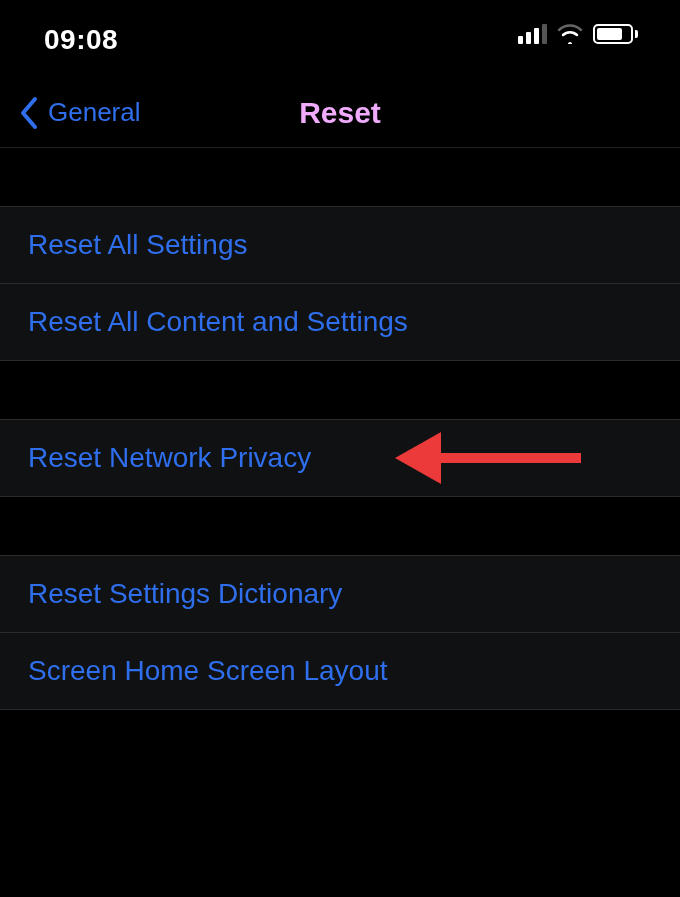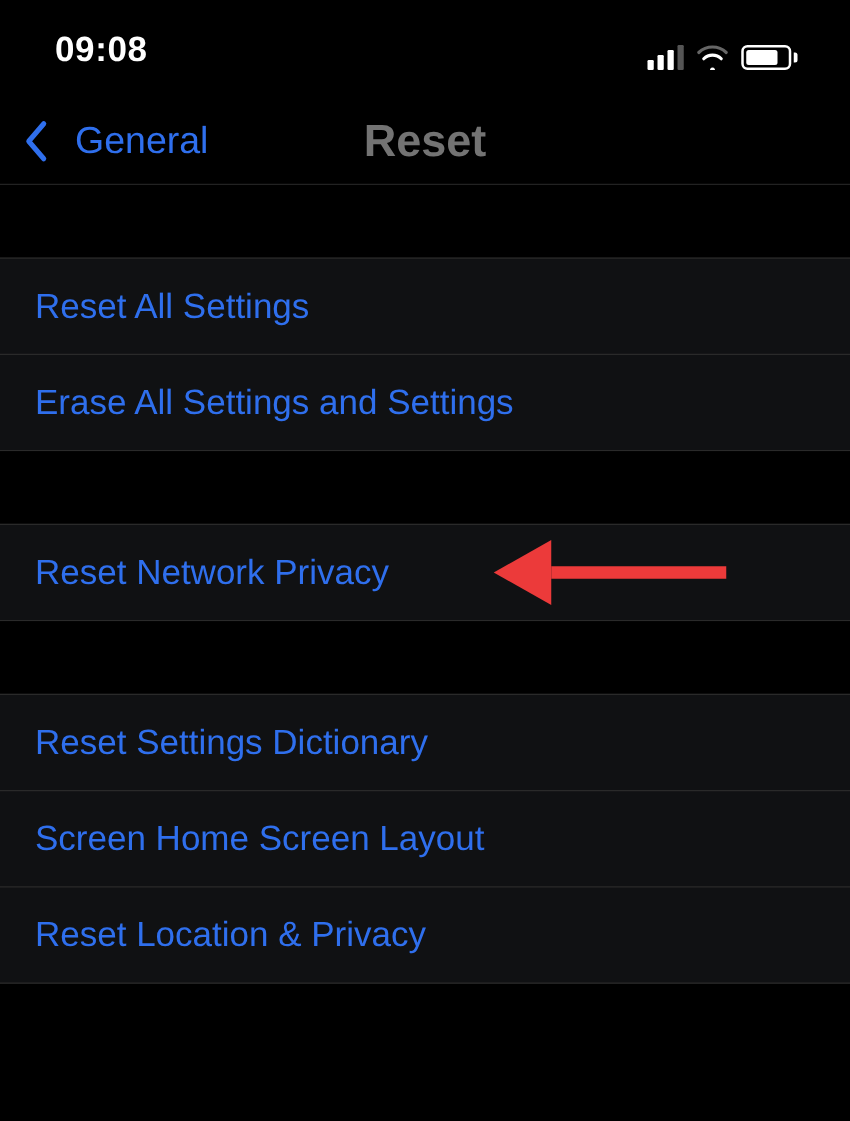--- a/index.html
+++ b/index.html
@@ -7,21 +7,21 @@
       width: 680px;
       height: 897px;
       background: #000;
       font-family: -apple-system, "Helvetica Neue", Helvetica, Arial, sans-serif;
       color: #fff;
       overflow: hidden;
     }
     .statusbar {
       display: flex;
       justify-content: space-between;
-      align-items: flex-end;
+      align-items: flex-start;
       padding: 24px 42px 22px 44px;
     }
     .time {
       font-size: 28px;
       font-weight: 600;
       letter-spacing: 0.5px;
     }
     .status-right {
       display: flex;
       align-items: center;
@@ -71,32 +71,32 @@
       display: flex;
       align-items: center;
       position: relative;
       height: 70px;
       padding: 0 18px;
       border-bottom: 1px solid #222;
     }
     .back {
       display: flex;
       align-items: center;
-      gap: 20px;
+      gap: 8px;
       color: #2f6fed;
-      font-size: 30px;
+      font-size: 26px;
     }
     .chevron-left { width: 22px; height: 34px; }
     .title {
       position: absolute;
       left: 0; right: 0;
       text-align: center;
-      font-size: 36px;
+      font-size: 30px;
       font-weight: 600;
-      color: #737373;
+      color: #f0abfc;
       pointer-events: none;
     }
     .gap-section {
       height: 58px;
       background: #000;
     }
     .list-group {
       background: #101113;
     }
     .row {
@@ -164,21 +164,21 @@
   <div class="title">Reset</div>
 </div>
 
 <div class="gap-section"></div>
 
 <div class="list-group">
   <div class="row">
     <span>Reset All Settings</span>
   </div>
   <div class="row">
-    <span>Erase All Settings and Settings</span>
+    <span>Reset All Content and Settings</span>
   </div>
 </div>
 
 <div class="gap-section"></div>
 
 <div class="list-group">
   <div class="row">
     <span>Reset Network Privacy</span>
     <div class="arrow-annotation">
       <div class="arrow-head"></div>
@@ -189,16 +189,13 @@
 
 <div class="gap-section"></div>
 
 <div class="list-group">
   <div class="row">
     <span>Reset Settings Dictionary</span>
   </div>
   <div class="row">
     <span>Screen Home Screen Layout</span>
   </div>
-  <div class="row">
-    <span>Reset Location &amp; Privacy</span>
-  </div>
 </div>
 
 </body></html>

